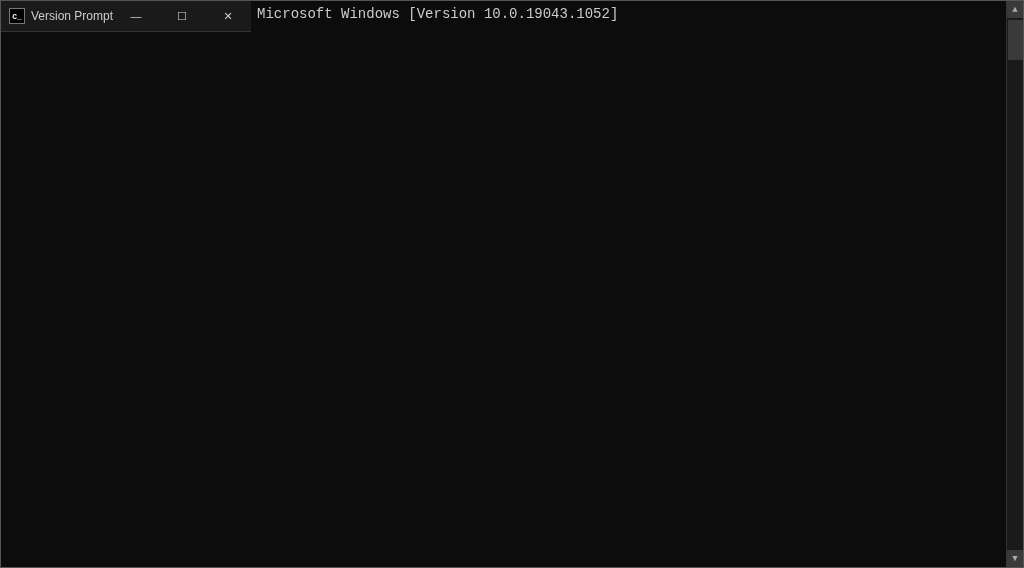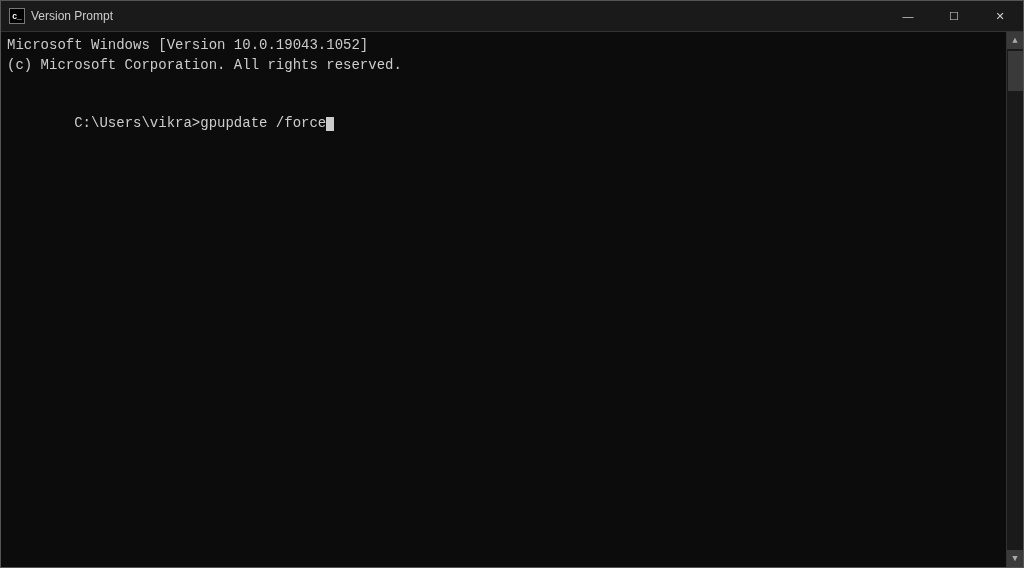--- a/index.html
+++ b/index.html
@@ -13,21 +13,21 @@
       height: 568px;
       overflow: hidden;
       font-family: 'Courier New', Courier, monospace;
       background: #000;
     }
 
     .window {
       width: 1024px;
       height: 568px;
       display: flex;
-      flex-direction: column;
+      flex-direction: row;
       border: 1px solid #555;
       background: #0c0c0c;
     }
 
     .title-bar {
       height: 31px;
       background: #1a1a1a;
       display: flex;
       align-items: center;
       justify-content: space-between;
@@ -180,25 +180,21 @@
       <button class="control-btn">—</button>
       <button class="control-btn">☐</button>
       <button class="control-btn close">✕</button>
     </div>
   </div>
 
   <div class="window-content">
 
     <div class="terminal-body">
       <span class="terminal-line">Microsoft Windows [Version 10.0.19043.1052]</span>
-      <span class="terminal-line">(c) Microsoft Corporation. All rights reserved.</span>
       <span class="terminal-line">&nbsp;</span>
-      <span class="terminal-line">
-        <span>C:\Users\vikra&gt;</span><span>gpupdate /force</span><span class="cursor"></span>
-      </span>
     </div>
 
     <div class="scrollbar">
       <div class="scrollbar-btn">▲</div>
       <div class="scrollbar-track">
         <div class="scrollbar-thumb"></div>
       </div>
       <div class="scrollbar-btn">▼</div>
     </div>
   </div>

